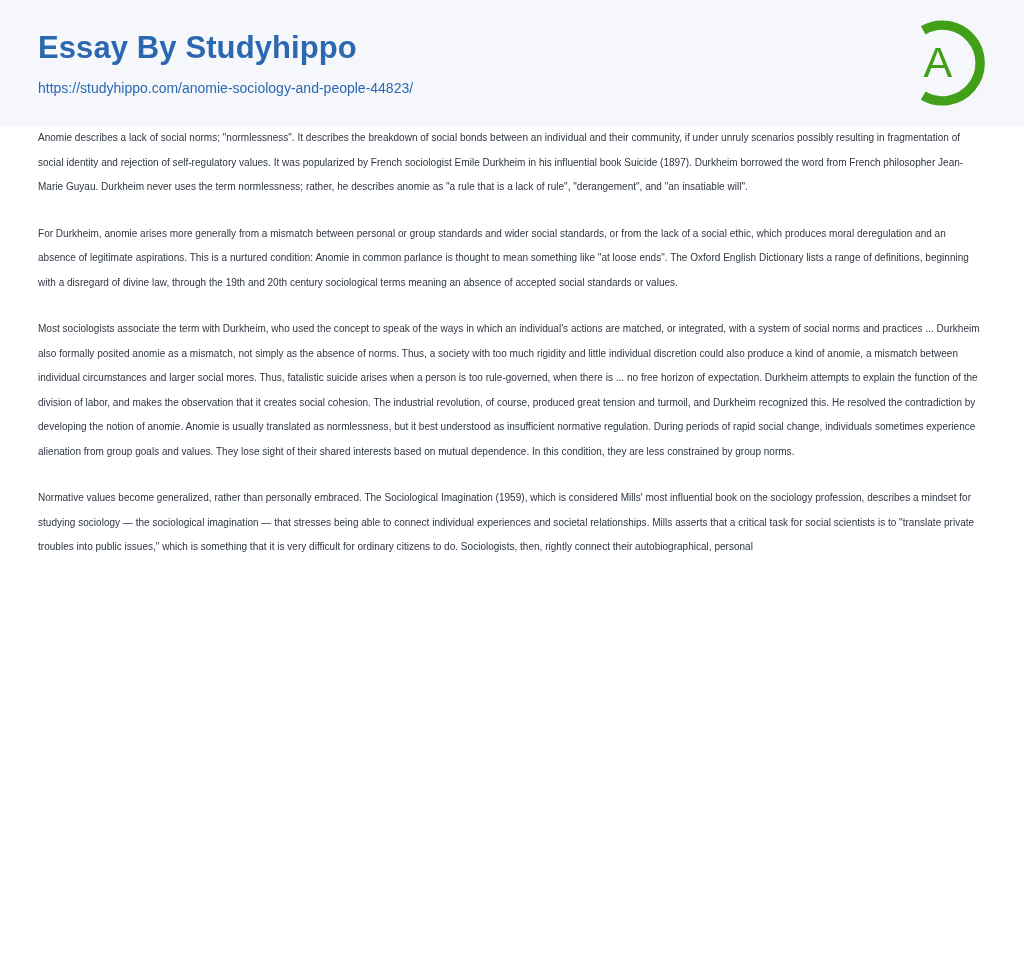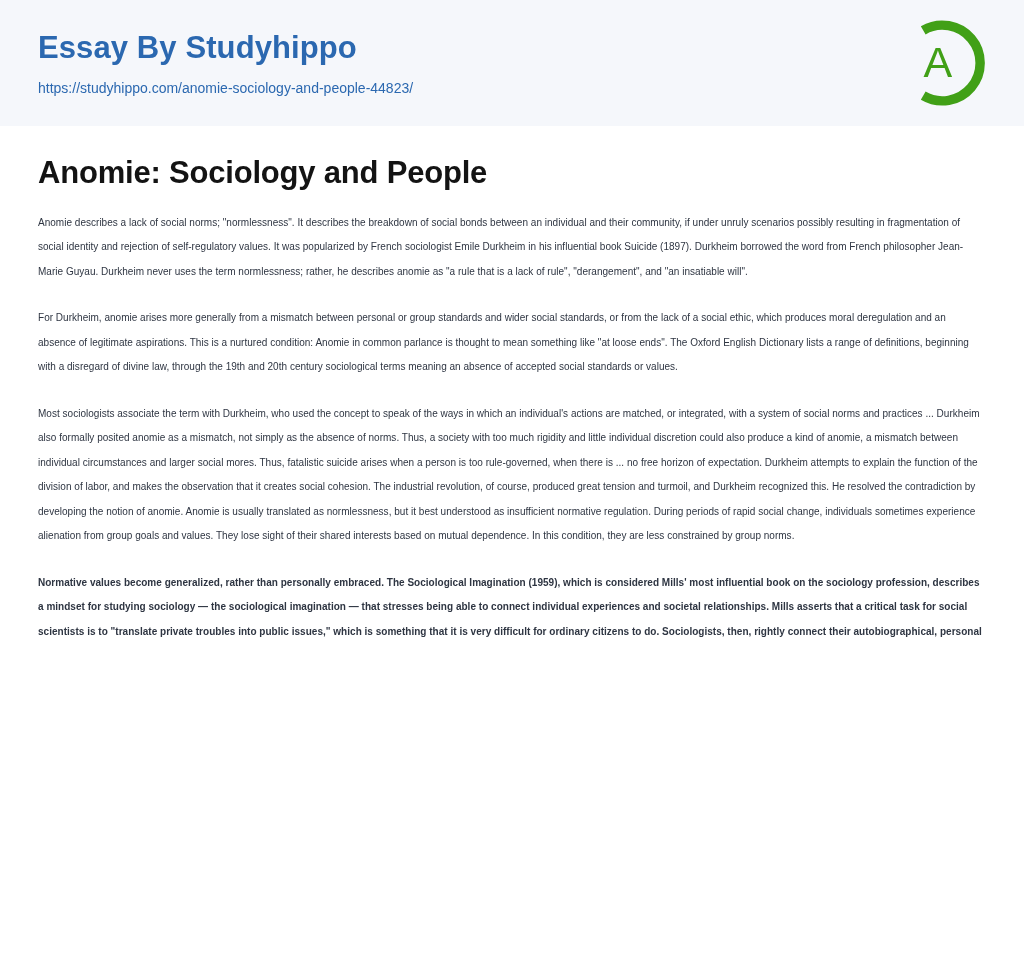--- a/index.html
+++ b/index.html
@@ -68,40 +68,38 @@
   .article-body p {
     font-size: 10px;
     line-height: 24.5px;
     color: #2e3542;
     margin: 0 0 22px 0;
     text-align: left;
     letter-spacing: 0.02px;
   }
   .article-body p:last-child {
     margin-bottom: 8px;
-    font-weight: bold;
   }
 </style>
 </head>
 <body>
 
 <div class="site-header">
   <div class="site-title">Essay By Studyhippo</div>
   <div class="site-url">https://studyhippo.com/anomie-sociology-and-people-44823/</div>
 
   <svg class="brand-logo" viewBox="0 0 100 100" xmlns="http://www.w3.org/2000/svg" aria-hidden="true">
 
     <path d="M 27 12 A 44 44 0 1 1 27 88" fill="none" stroke="#41a017" stroke-width="11" stroke-linecap="butt"></path>
 
     <text x="44" y="66" font-family="&quot;Liberation Sans&quot;, sans-serif" font-size="50" font-weight="normal" fill="#41a017" text-anchor="middle">A</text>
   </svg>
 </div>
 
 <div class="article">
-  <h1 class="article-title">Anomie: Sociology and People</h1>
 
   <div class="article-body">
     <p>Anomie describes a lack of social norms; "normlessness". It describes the breakdown of social bonds between an individual and their community, if under unruly scenarios possibly resulting in fragmentation of social identity and rejection of self-regulatory values. It was popularized by French sociologist Emile Durkheim in his influential book Suicide (1897). Durkheim borrowed the word from French philosopher Jean-Marie Guyau. Durkheim never uses the term normlessness; rather, he describes anomie as "a rule that is a lack of rule", "derangement", and "an insatiable will".</p>
     <p>For Durkheim, anomie arises more generally from a mismatch between personal or group standards and wider social standards, or from the lack of a social ethic, which produces moral deregulation and an absence of legitimate aspirations. This is a nurtured condition: Anomie in common parlance is thought to mean something like "at loose ends". The Oxford English Dictionary lists a range of definitions, beginning with a disregard of divine law, through the 19th and 20th century sociological terms meaning an absence of accepted social standards or values.</p>
     <p>Most sociologists associate the term with Durkheim, who used the concept to speak of the ways in which an individual's actions are matched, or integrated, with a system of social norms and practices ... Durkheim also formally posited anomie as a mismatch, not simply as the absence of norms. Thus, a society with too much rigidity and little individual discretion could also produce a kind of anomie, a mismatch between individual circumstances and larger social mores. Thus, fatalistic suicide arises when a person is too rule-governed, when there is ... no free horizon of expectation. Durkheim attempts to explain the function of the division of labor, and makes the observation that it creates social cohesion. The industrial revolution, of course, produced great tension and turmoil, and Durkheim recognized this. He resolved the contradiction by developing the notion of anomie. Anomie is usually translated as normlessness, but it best understood as insufficient normative regulation. During periods of rapid social change, individuals sometimes experience alienation from group goals and values. They lose sight of their shared interests based on mutual dependence. In this condition, they are less constrained by group norms.</p>
     <p>Normative values become generalized, rather than personally embraced. The Sociological Imagination (1959), which is considered Mills' most influential book on the sociology profession, describes a mindset for studying sociology — the sociological imagination — that stresses being able to connect individual experiences and societal relationships. Mills asserts that a critical task for social scientists is to "translate private troubles into public issues," which is something that it is very difficult for ordinary citizens to do. Sociologists, then, rightly connect their autobiographical, personal</p>
   </div>
 </div>
 
 </body></html>

